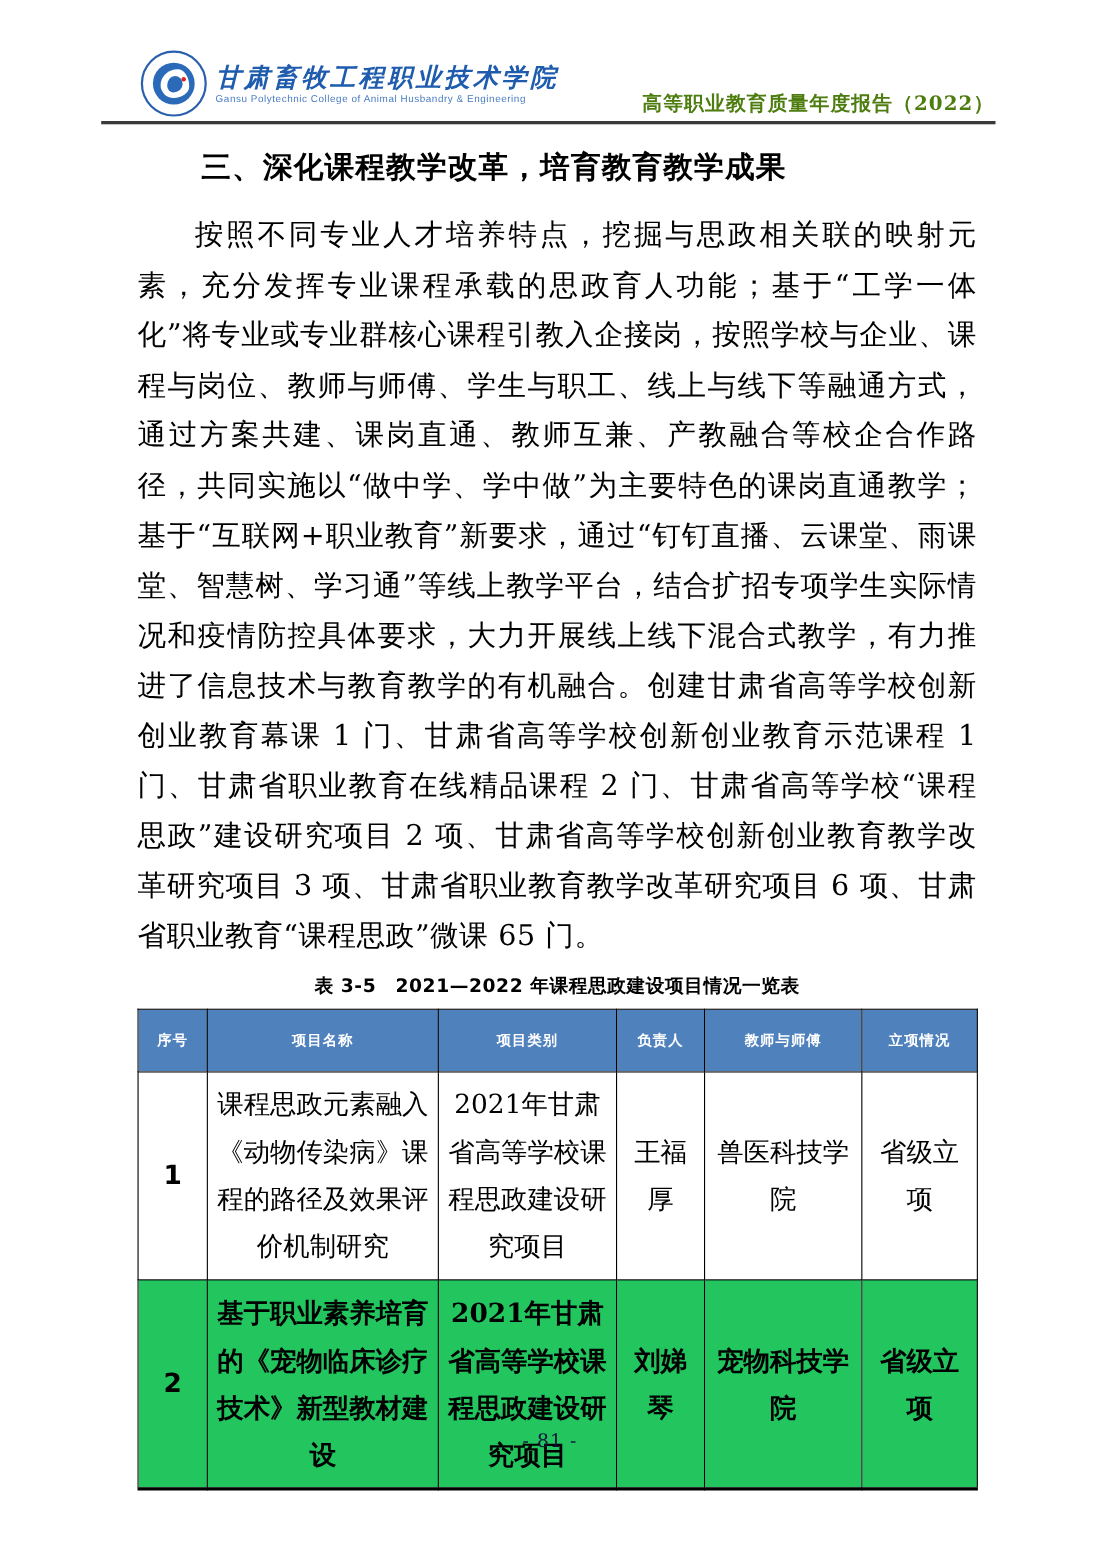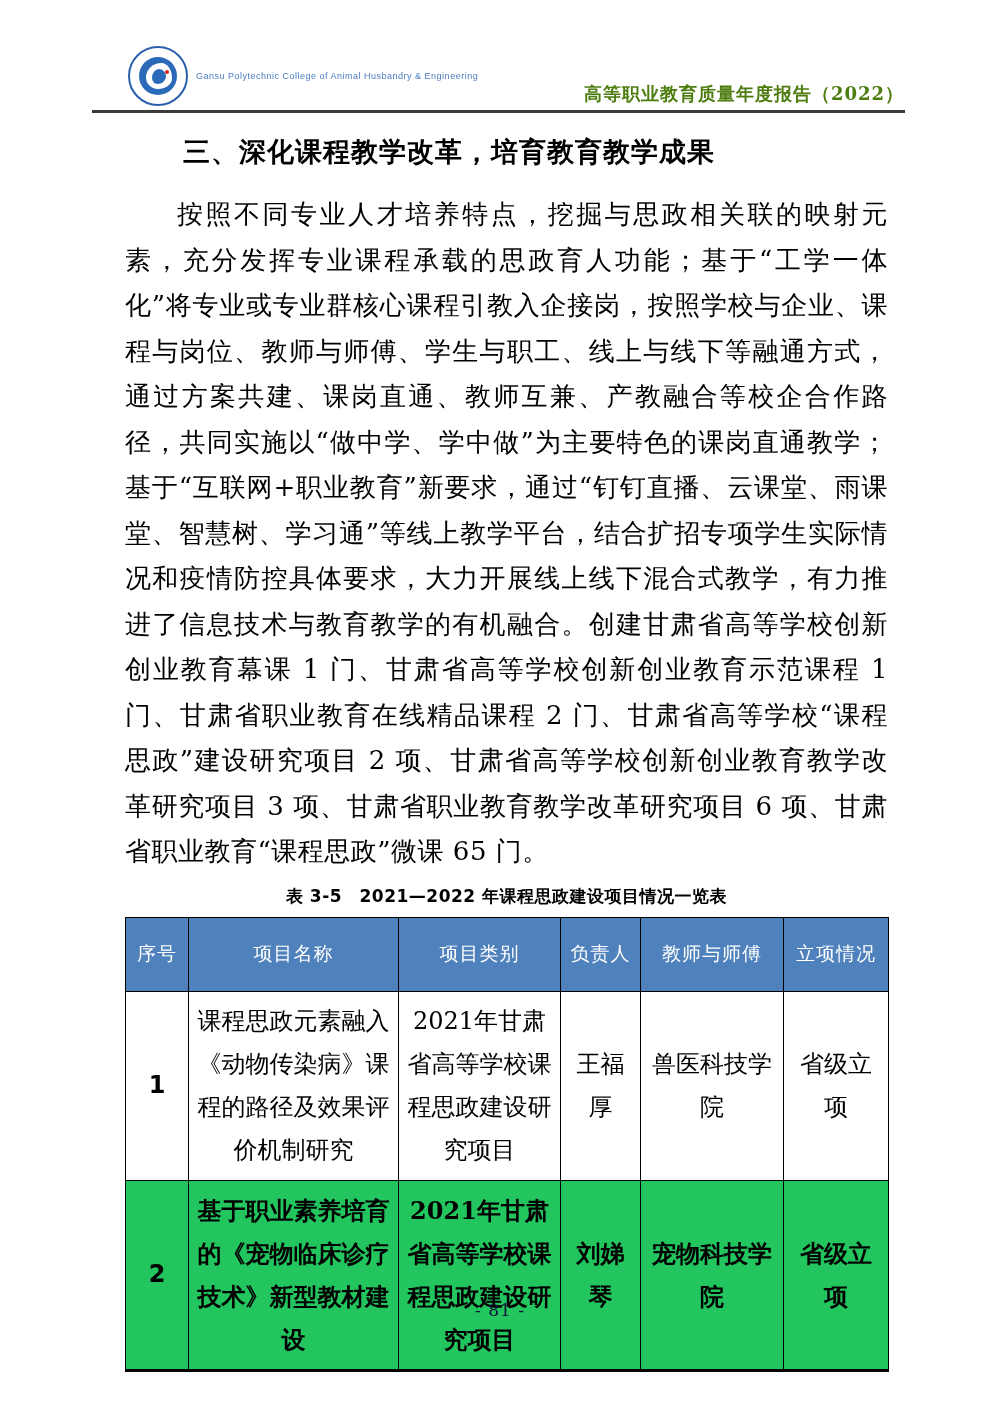--- a/index.html
+++ b/index.html
@@ -132,25 +132,25 @@
     table-layout: fixed;
   }
   table.project-table td, table.project-table th {
     border: 1.5px solid #000;
     text-align: center;
     vertical-align: middle;
     overflow: hidden;
   }
   table.project-table { border-bottom: 3.5px solid #000; }
   tr.tbl-head th {
-    height: 74px;
+    height: 57px;
     background: #4F81BD;
     color: #fff;
-    font-size: 19px;
-    font-weight: normal;
+    font-size: 13px;
+    font-weight: bold;
     letter-spacing: 1px;
   }
   tr.tbl-row td {
     font-size: 24px;
     line-height: 43px;
     padding: 8px 6px;
   }
   tr.tbl-row-1 td { height: 130px; background: #ffffff; }
   tr.tbl-row-2 td { height: 150px; background: #22c55e; font-weight: bold; }
   td.cell-no { font-family: "DejaVu Sans", "Liberation Sans", sans-serif; font-weight: bold; font-size: 18px; }
@@ -173,20 +173,21 @@
 
   <div class="hdr-logo-wrap">
     <div class="seal">
       <div class="seal-inner">
         <div class="seal-swirl"></div>
         <div class="seal-swirl2"></div>
         <div class="seal-dot"></div>
       </div>
     </div>
     <div>
+      <div class="hdr-school-cn">甘肃畜牧工程职业技术学院</div>
       <div class="hdr-school-en">Gansu Polytechnic College of Animal Husbandry &amp; Engineering</div>
     </div>
   </div>
   <div class="hdr-report-title">高等职业教育质量年度报告（2022）</div>
   <div class="hdr-rule"></div>
 
   <div class="content">
     <div class="section-heading">三、深化课程教学改革，培育教育教学成果</div>
     <div class="body-para">按照不同专业人才培养特点，挖掘与思政相关联的映射元素，充分发挥专业课程承载的思政育人功能；基于“工学一体化”将专业或专业群核心课程引教入企接岗，按照学校与企业、课程与岗位、教师与师傅、学生与职工、线上与线下等融通方式，通过方案共建、课岗直通、教师互兼、产教融合等校企合作路径，共同实施以“做中学、学中做”为主要特色的课岗直通教学；基于“互联网+职业教育”新要求，通过“钉钉直播、云课堂、雨课堂、智慧树、学习通”等线上教学平台，结合扩招专项学生实际情况和疫情防控具体要求，大力开展线上线下混合式教学，有力推进了信息技术与教育教学的有机融合。创建甘肃省高等学校创新创业教育幕课 1 门、甘肃省高等学校创新创业教育示范课程 1 门、甘肃省职业教育在线精品课程 2 门、甘肃省高等学校“课程思政”建设研究项目 2 项、甘肃省高等学校创新创业教育教学改革研究项目 3 项、甘肃省职业教育教学改革研究项目 6 项、甘肃省职业教育“课程思政”微课 65 门。</div>
 

